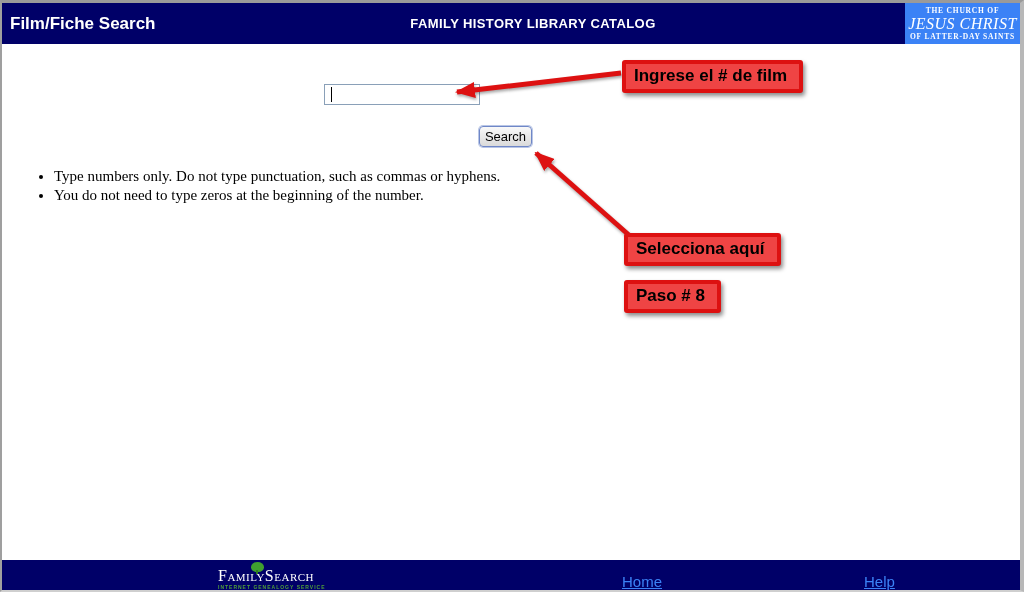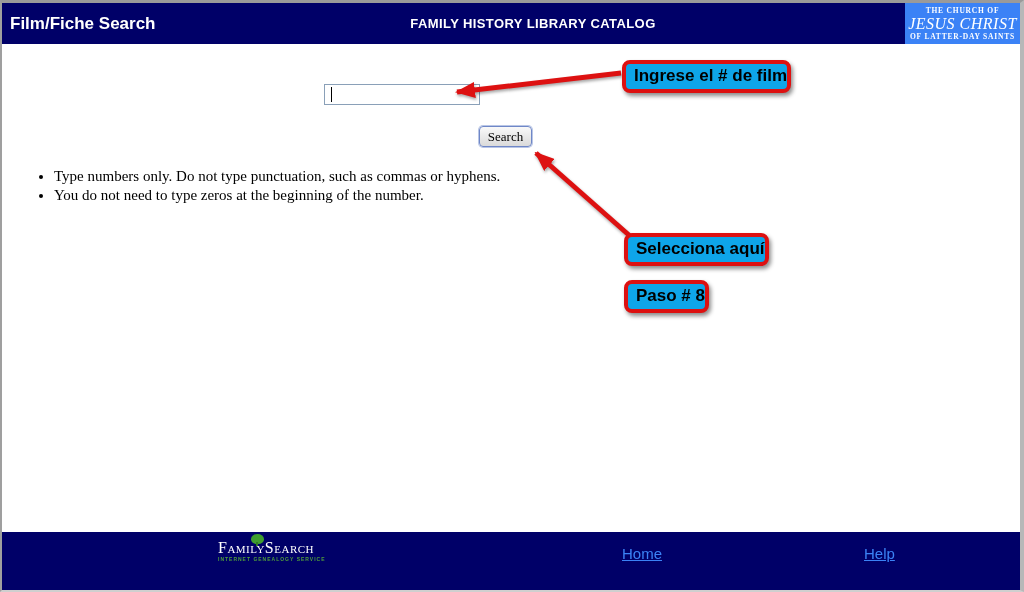--- a/index.html
+++ b/index.html
@@ -81,21 +81,21 @@
   .text-caret {
     position: absolute;
     left: 329px; top: 84px;
     width: 1px; height: 15px;
     background: #000000;
   }
   .search-button {
     position: absolute;
     left: 477px; top: 123px;
     width: 53px; height: 21px;
-    font-family: Liberation Serif, serif;
+    font-family: Liberation Sans, sans-serif;
     font-size: 13px; color: #000000;
     background: linear-gradient(#f9f9f9, #dadada);
     border: 1px solid #6f87c7;
     border-radius: 4px;
     box-shadow: 0 0 0 1px #b9c6e6;
     cursor: pointer;
   }
 
   
   .notes {
@@ -103,48 +103,48 @@
     left: 52px; top: 166px;
     font-family: "Liberation Serif", serif;
     font-size: 15px; color: #000000;
     list-style-type: disc;
   }
   .notes li { margin-bottom: 4px; line-height: 15px; }
 
   
   .callout {
     position: absolute;
-    background: #0ea5e9;
+    background: #ef4444;
     border: 4px solid #dd1111;
-    border-radius: 8px;
+    border-radius: 3px;
     box-shadow: 2px 3px 4px rgba(0,0,0,0.45);
     font-weight: bold;
     font-size: 17px;
     color: #000000;
-    padding: 2px 0 3px 8px;
+    padding: 2px 12px 3px 8px;
     white-space: nowrap;
   }
   .callout-ingrese   { left: 620px; top: 57px; }
   .callout-paso4     { left: 622px; top: 108px; }
   .callout-selecciona{ left: 622px; top: 230px; }
   .callout-paso5     { left: 622px; top: 277px; }
 
   .arrow-overlay {
     position: absolute;
     left: 0; top: 0;
     width: 1024px; height: 592px;
     pointer-events: none;
     filter: drop-shadow(1px 2px 1.5px rgba(0,0,0,0.35));
   }
 
   
   .footer {
     position: absolute;
     left: 0; right: 0; bottom: 0;
-    height: 58px;
+    height: 30px;
     background: #000068;
   }
   .footer-logo {
     position: absolute;
     left: 216px; top: 7px;
     width: 90px;
     text-align: center;
     color: #ffffff;
   }
   .footer-logo-main {

